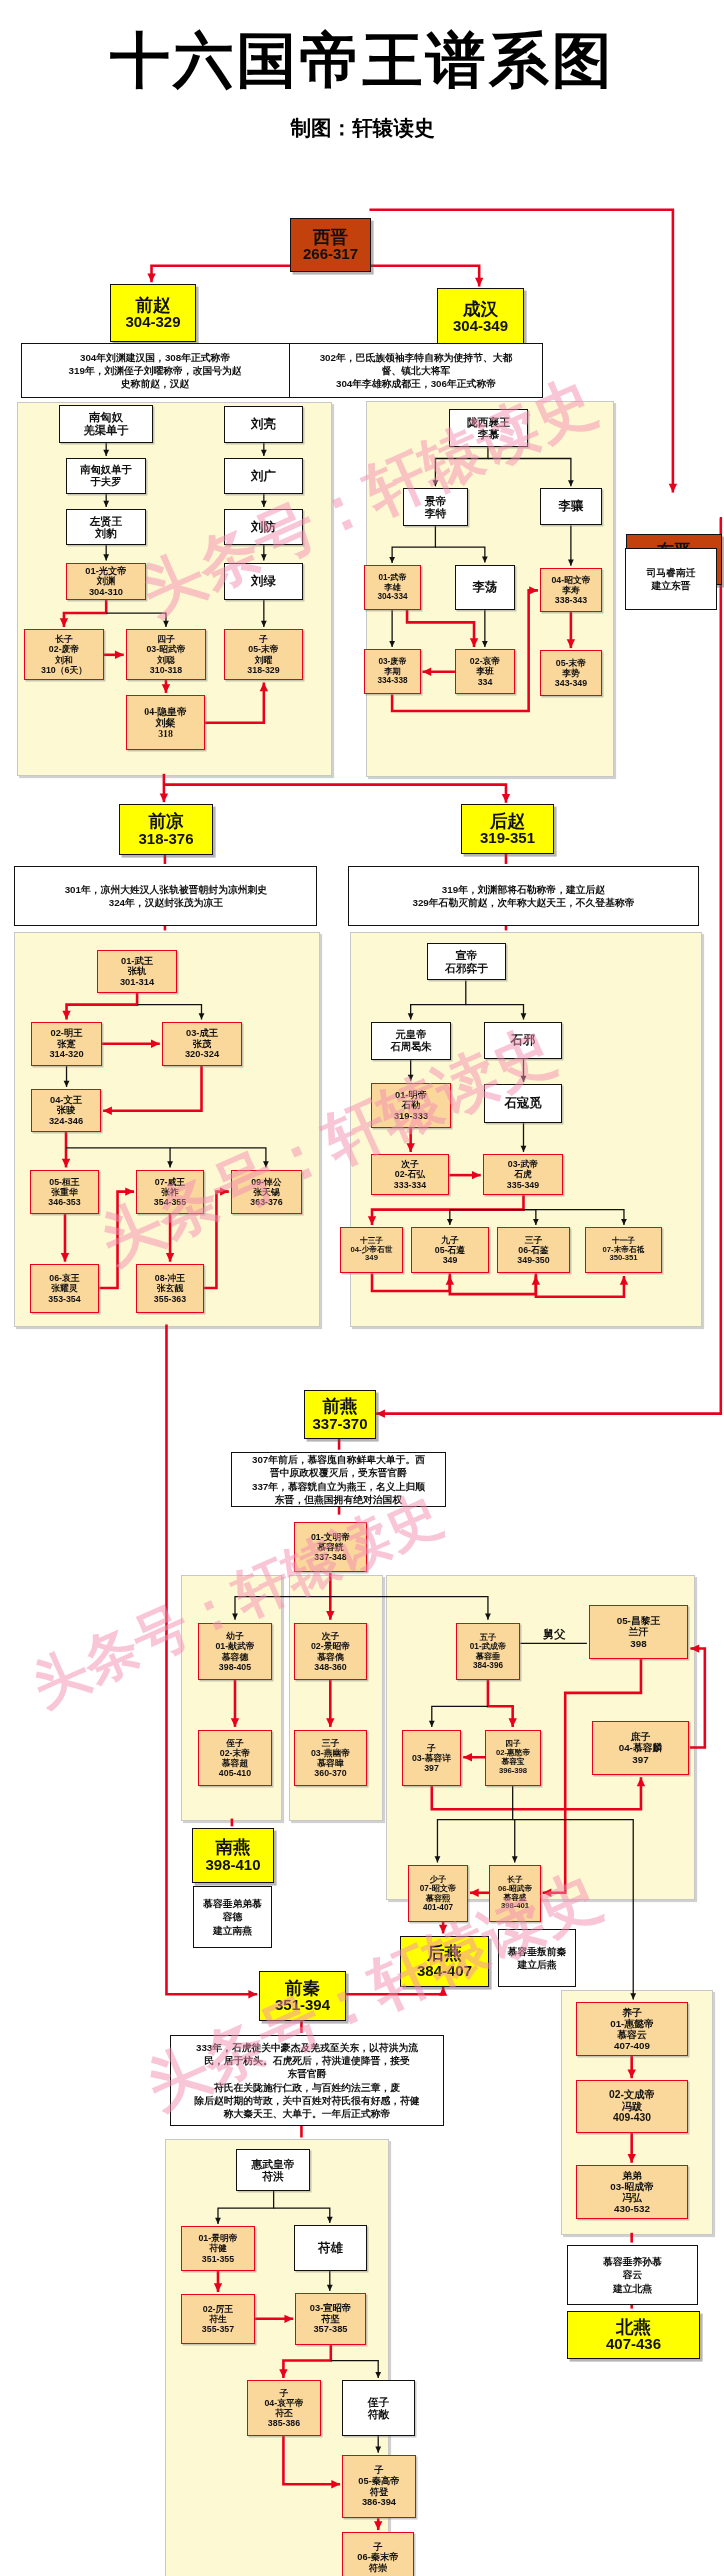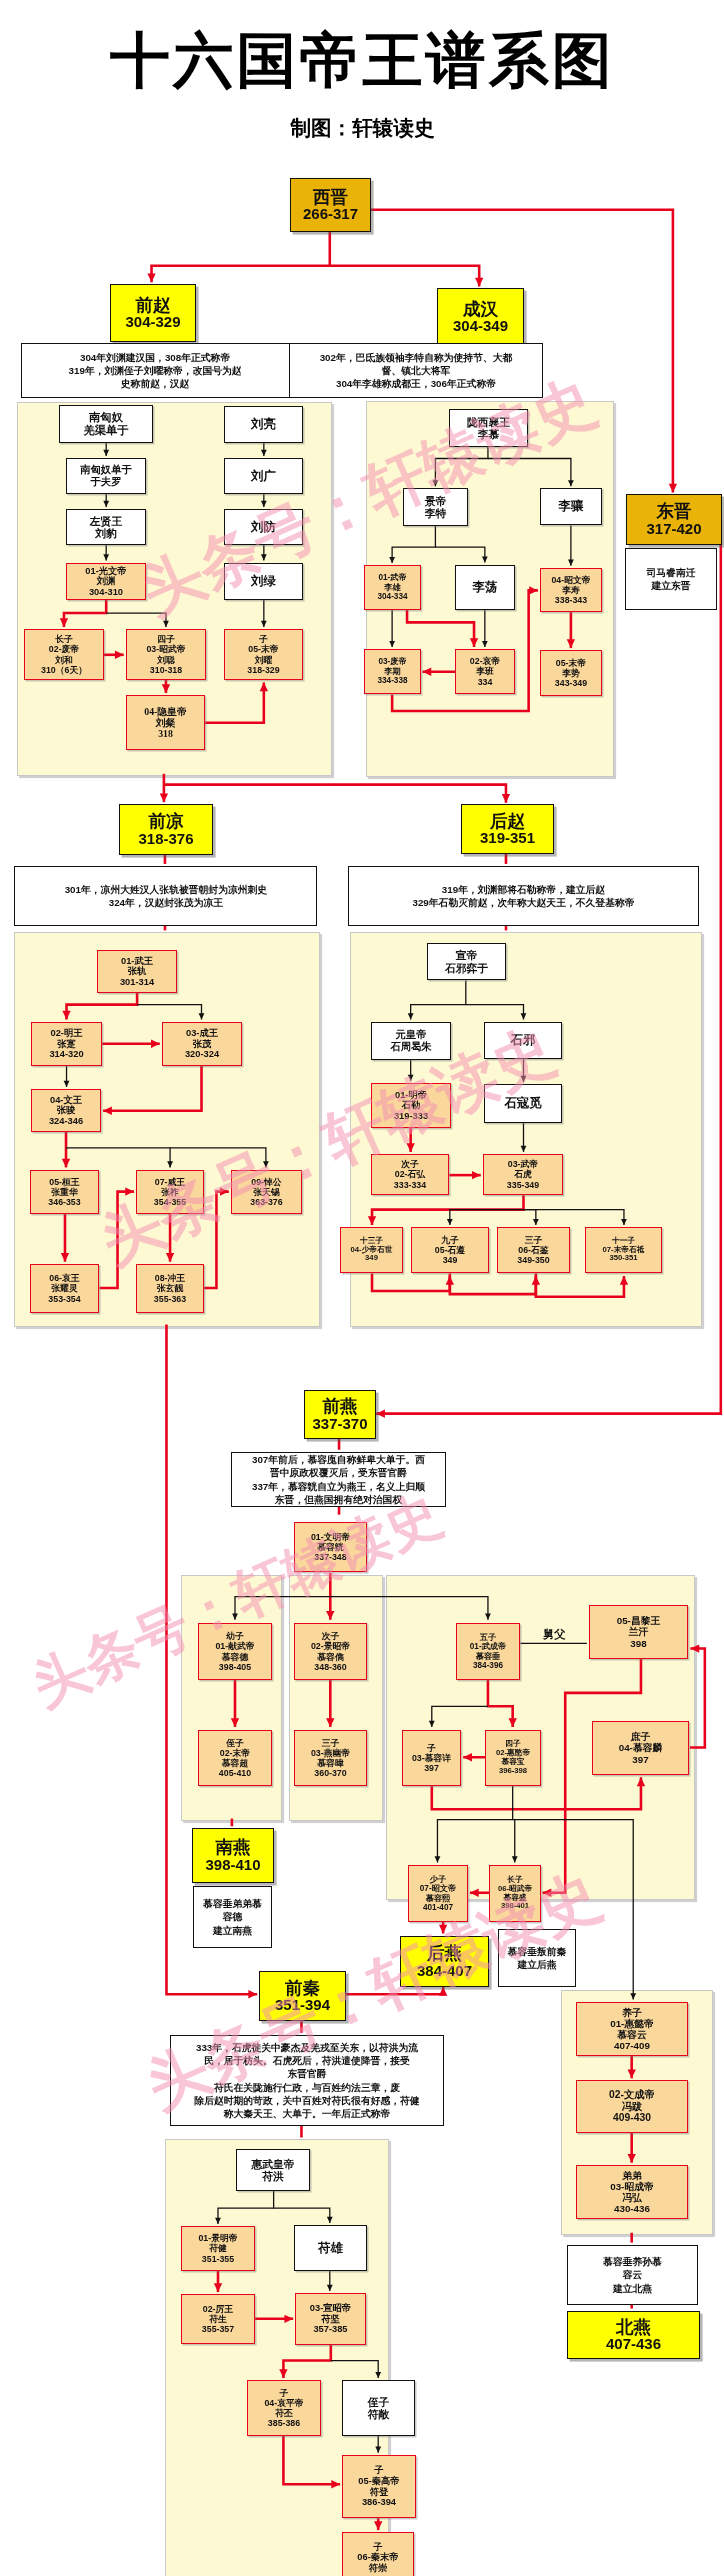--- a/index.html
+++ b/index.html
@@ -5,21 +5,21 @@
   html,body{margin:0;padding:0;background:#fff;}
   #canvas{position:relative;width:725px;height:3835px;background:#ffffff;overflow:hidden;
           font-family:"Liberation Sans","DejaVu Sans",sans-serif;}
   .ttl{position:absolute;left:0;width:100%;text-align:center;font-weight:bold;color:#000000;white-space:nowrap;}
   .wm{position:absolute;color:#f48fb1;opacity:.5;font-weight:bold;white-space:nowrap;pointer-events:none;z-index:50;}
   .cont{position:absolute;background:#fdf9d2;border:0.5px solid #c8c8c8;box-shadow:2.1px 2.1px 0 rgba(120,120,120,.35);z-index:1;}
   .hdr{position:absolute;background:#ffff00;border:1.5px solid #111;box-shadow:2.6px 2.6px 0 rgba(90,90,90,.45);
        display:flex;flex-direction:column;align-items:center;justify-content:center;z-index:10;font-weight:bold;color:#111;}
   .hdr .nm{font-size:17.5px;line-height:1.05;}
   .hdr .dt{font-size:15px;line-height:1.05;white-space:pre-line;}
-  .hdr.pink{background:#eab308;}
+  .hdr.pink{background:#c2410c;margin-top:40px;}
   .note{position:absolute;background:#fff;border:1.3px solid #111;display:flex;align-items:center;justify-content:center;
         text-align:center;font-weight:bold;color:#111;font-size:9.8px;line-height:1.35;white-space:pre-line;z-index:10;padding:1px;box-sizing:border-box;}
   .node{position:absolute;display:flex;align-items:center;justify-content:center;text-align:center;
         font-weight:bold;color:#111;line-height:1.14;white-space:pre-line;z-index:12;box-sizing:border-box;padding:0.5px;}
   .node.e{background:#fad79b;border:1.5px solid #e8001c;box-shadow:1.5px 1.5px 0 rgba(120,120,120,.4);}
   .node.p{background:#ffffff;border:1.3px solid #111;box-shadow:1.5px 1.5px 0 rgba(120,120,120,.4);}
   .lbl{position:absolute;font-weight:bold;color:#111;font-size:11.3px;z-index:13;}
   #edges{position:absolute;left:0;top:0;z-index:5;}
 </style>
 </head>
@@ -528,21 +528,21 @@
     <div class="node e" style="left: 576px; top: 2002px; width: 112px; height: 54px; font-size: 9.8px;">养子
 01-惠懿帝
 慕容云
 407-409</div>
     <div class="node e" style="left: 576px; top: 2080px; width: 112px; height: 53px; font-size: 10.3px;">02-文成帝
 冯跋
 409-430</div>
     <div class="node e" style="left: 576px; top: 2165px; width: 112px; height: 54px; font-size: 9.8px;">弟弟
 03-昭成帝
 冯弘
-430-436</div>
+430-532</div>
     <div class="node p" style="left: 236px; top: 2149px; width: 74px; height: 42px; font-size: 10.8px;">惠武皇帝
 苻洪</div>
     <div class="node e" style="left: 181px; top: 2226px; width: 74px; height: 45px; font-size: 8.8px;">01-景明帝
 苻健
 351-355</div>
     <div class="node p" style="left: 294px; top: 2225px; width: 73px; height: 46px; font-size: 12.4px;">苻雄</div>
     <div class="node e" style="left: 181px; top: 2294px; width: 74px; height: 50px; font-size: 8.8px;">02-厉王
 苻生
 355-357</div>
     <div class="node e" style="left: 295px; top: 2293px; width: 71px; height: 52px; font-size: 9.3px;">03-宣昭帝

